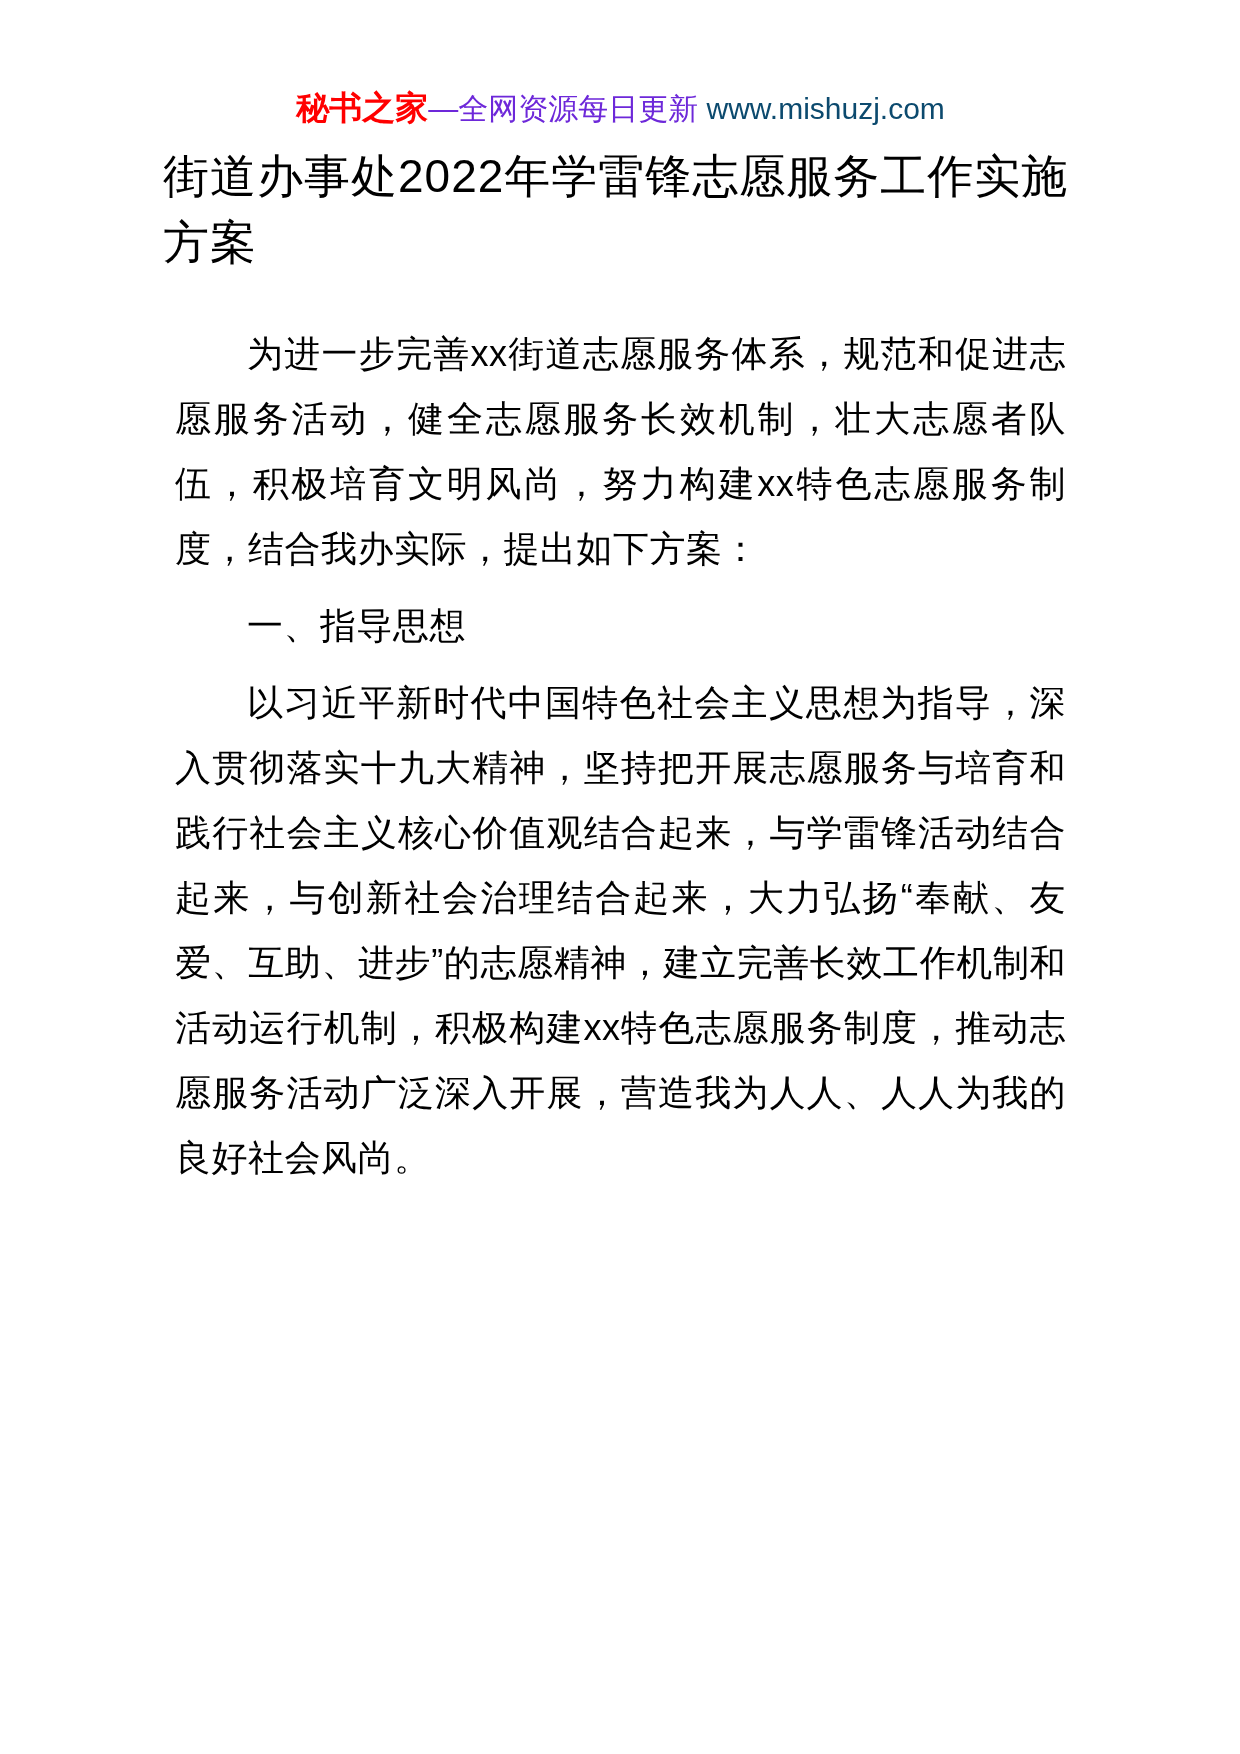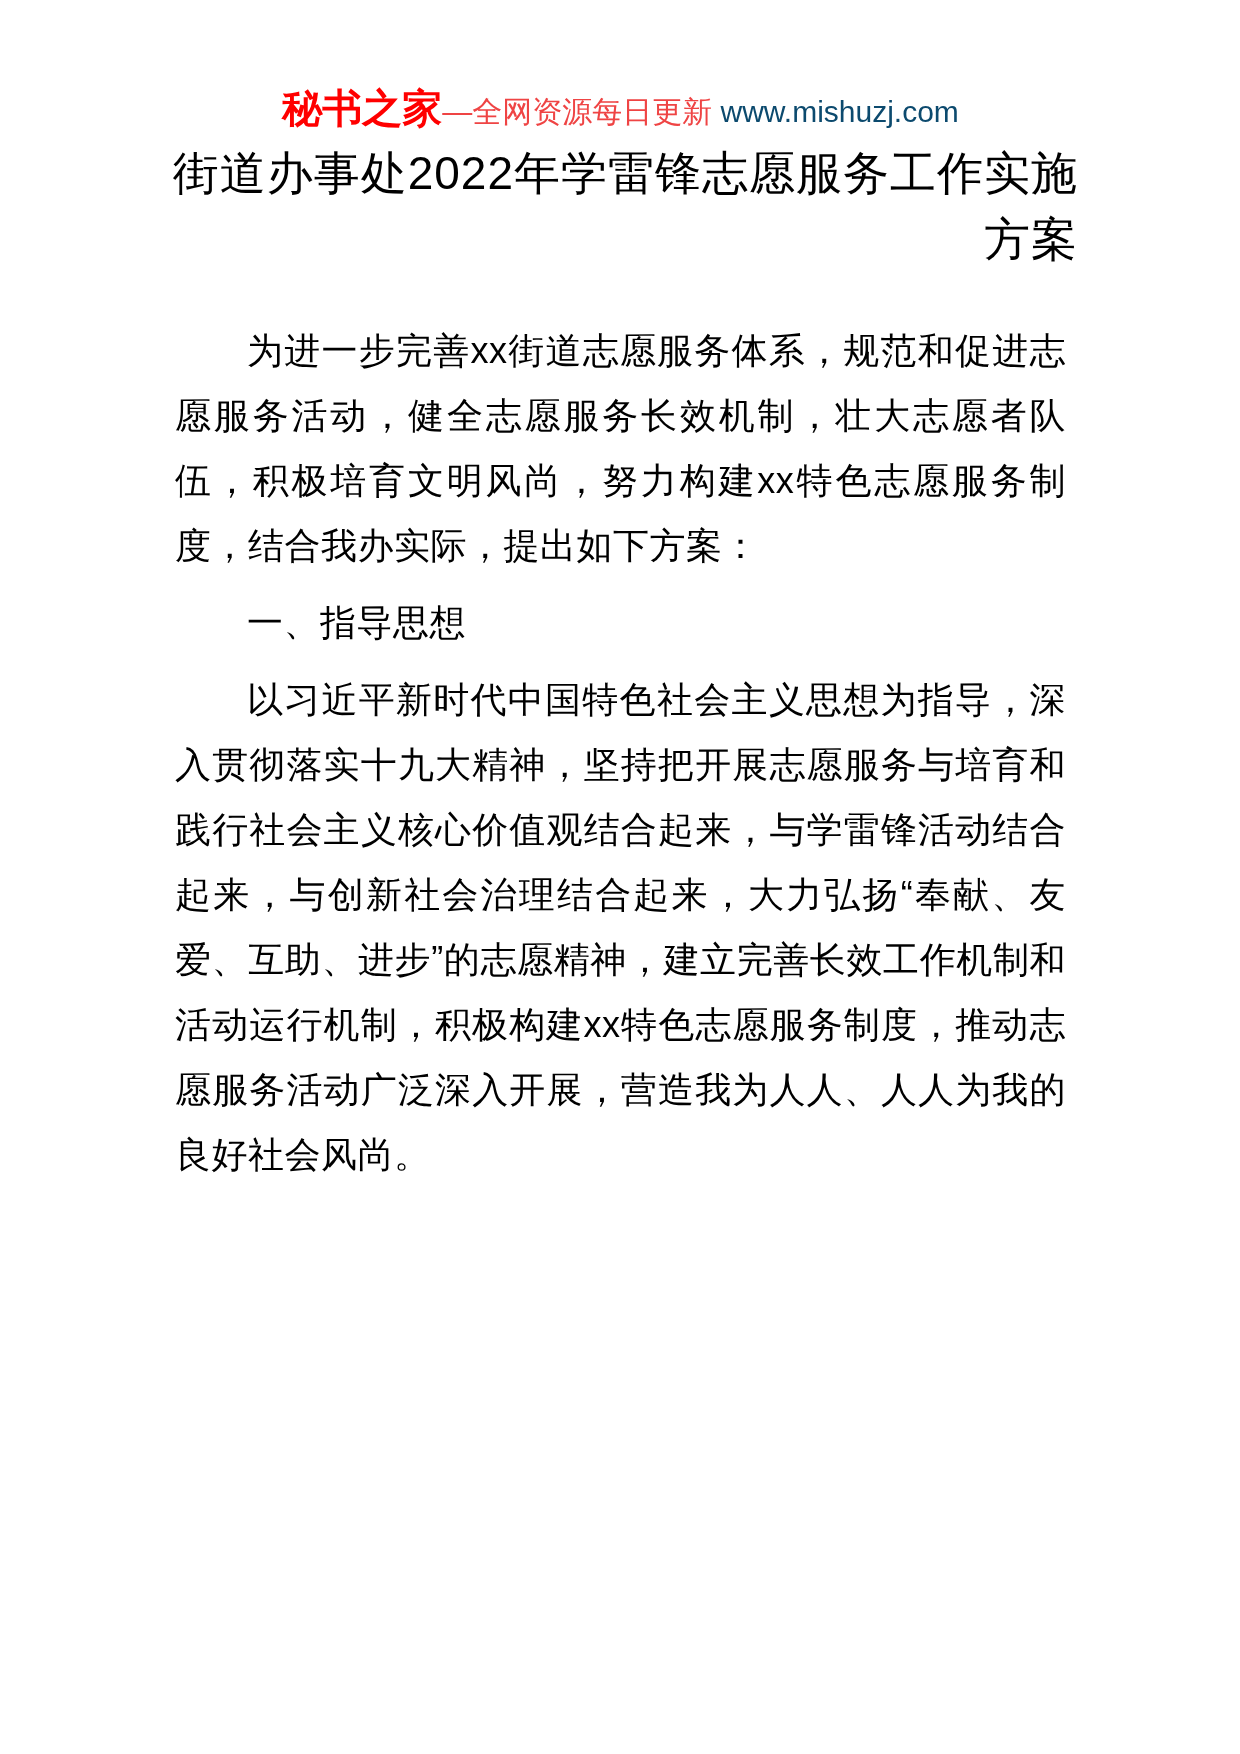--- a/index.html
+++ b/index.html
@@ -23,34 +23,34 @@
   }
   .page-header {
     text-align: center;
     font-size: 30px;
     line-height: 40px;
     white-space: nowrap;
   }
   .page-header .brand {
     color: #ff0000;
     font-weight: bold;
-    font-size: 40px;
+    font-size: 33px;
   }
   .page-header .tagline {
-    color: #ef4444;
+    color: #6d28d9;
   }
   .page-header .url {
     color: #0c4a6e;
   }
   .doc-title {
     font-size: 46px;
     font-weight: 400;
     line-height: 66px;
-    text-align: right;
-    margin: 8px 0 46px 0;
+    text-align: left;
+    margin: 14px 0 46px 0;
     letter-spacing: 1px;
   }
   .doc-body {
     font-size: 36px;
     line-height: 65px;
     text-align: justify;
     letter-spacing: 0.5px;
   }
   .doc-body p {
     margin: 12px;

